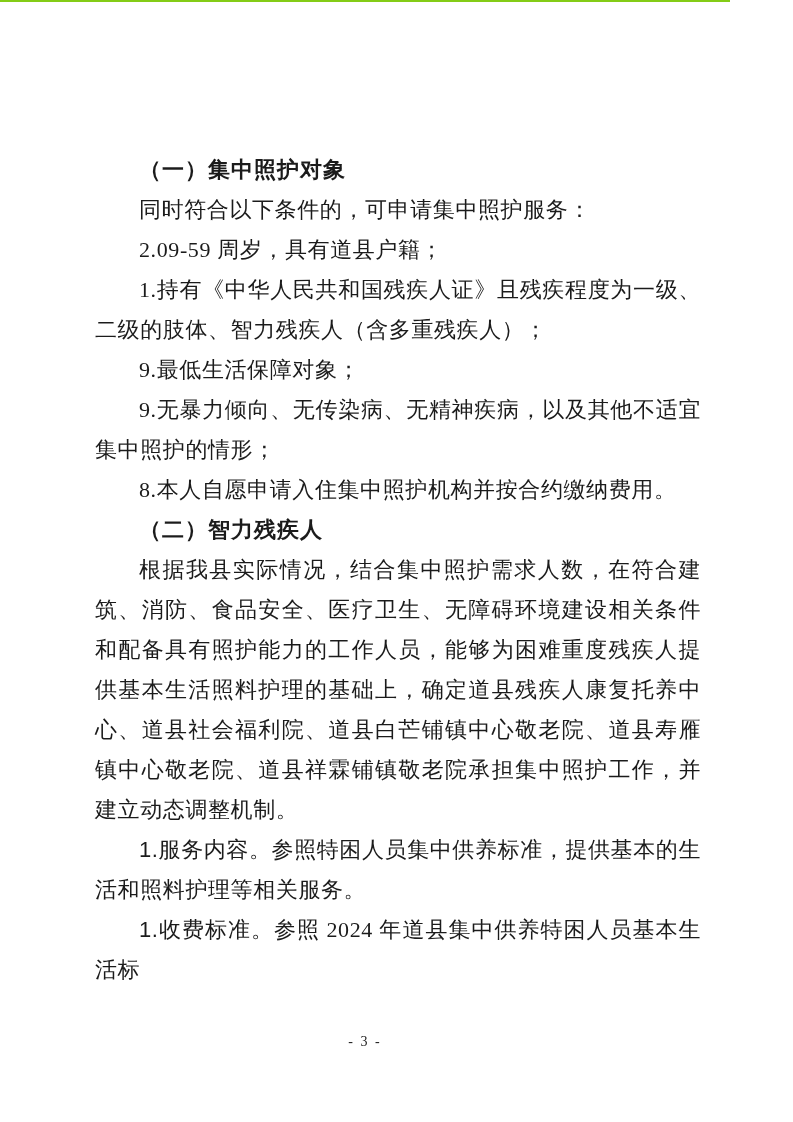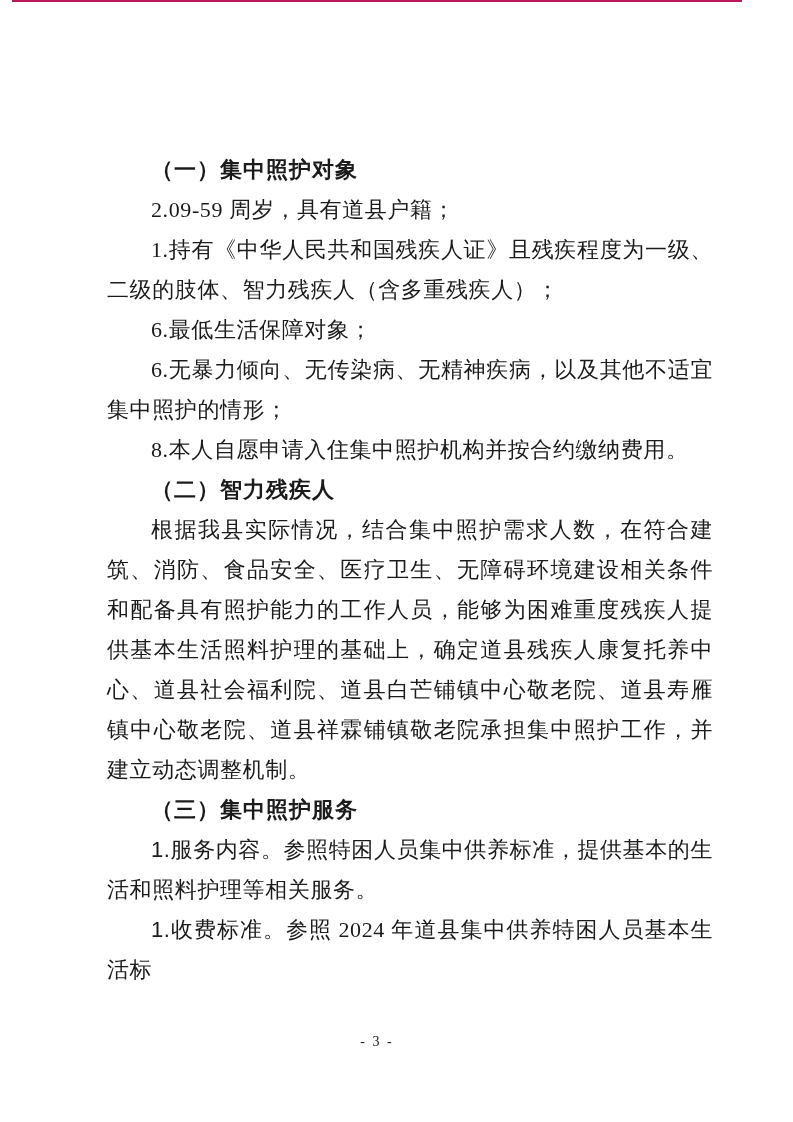--- a/index.html
+++ b/index.html
@@ -6,25 +6,24 @@
     margin: 0;
     padding: 0;
     background: #ffffff;
   }
   .page {
     position: relative;
     width: 730px;
     height: 1122px;
     background: #ffffff;
     overflow: hidden;
-    border-top: 2px solid #be185d;
+    border-top: 2px solid #84cc16;
     font-family: "Liberation Serif", "DejaVu Serif", serif;
     color: #1b1b1b;
     box-sizing: border-box;
-    margin-left: 12px;
   }
   .content {
     position: absolute;
     left: 95px;
     top: 148px;
     width: 606px;
   }
   .content p {
     margin: 0;
     font-size: 22px;
@@ -59,37 +58,37 @@
   }
 </style>
 </head>
 <body>
 
 <div class="page">
   <div class="content">
 
     <p class="heading">（一）集中照护对象</p>
 
+    <p class="body">同时符合以下条件的，可申请集中照护服务：</p>
 
     <p class="body">2.09-59 周岁，具有道县户籍；</p>
 
     <p class="body">1.持有《中华人民共和国残疾人证》且残疾程度为一级、二级的肢体、智力残疾人（含多重残疾人）；</p>
 
-    <p class="body">6.最低生活保障对象；</p>
+    <p class="body">9.最低生活保障对象；</p>
 
 
-    <p class="body">6.无暴力倾向、无传染病、无精神疾病，以及其他不适宜集中照护的情形；</p>
+    <p class="body">9.无暴力倾向、无传染病、无精神疾病，以及其他不适宜集中照护的情形；</p>
 
     <p class="body">8.本人自愿申请入住集中照护机构并按合约缴纳费用。</p>
 
     <p class="heading">（二）智力残疾人</p>
 
     <p class="body">根据我县实际情况，结合集中照护需求人数，在符合建筑、消防、食品安全、医疗卫生、无障碍环境建设相关条件和配备具有照护能力的工作人员，能够为困难重度残疾人提供基本生活照料护理的基础上，确定道县残疾人康复托养中心、道县社会福利院、道县白芒铺镇中心敬老院、道县寿雁镇中心敬老院、道县祥霖铺镇敬老院承担集中照护工作，并建立动态调整机制。</p>
 
-    <p class="heading">（三）集中照护服务</p>
 
     <p class="body"><span class="lead">1.服务内容。</span><span>参照特困人员集中供养标准，提供基本的生活和照料护理等相关服务。</span></p>
 
     <p class="body"><span class="lead">1.收费标准。</span><span>参照 2024 年道县集中供养特困人员基本生活标</span></p>
 
   </div>
 
   <div class="page-number">- 3 -</div>
 </div>
 

